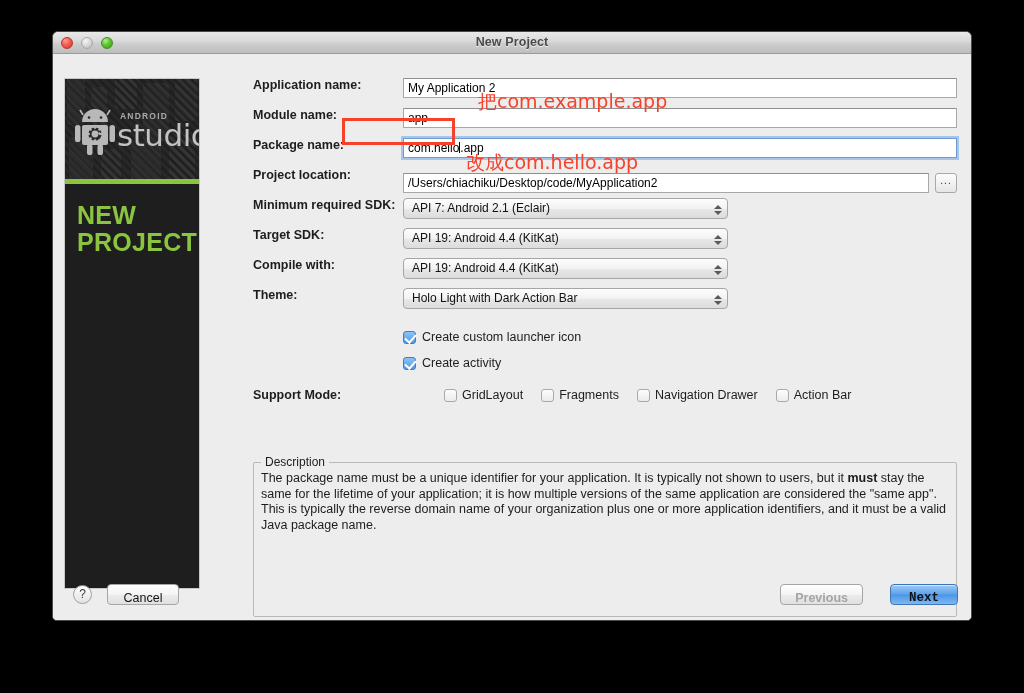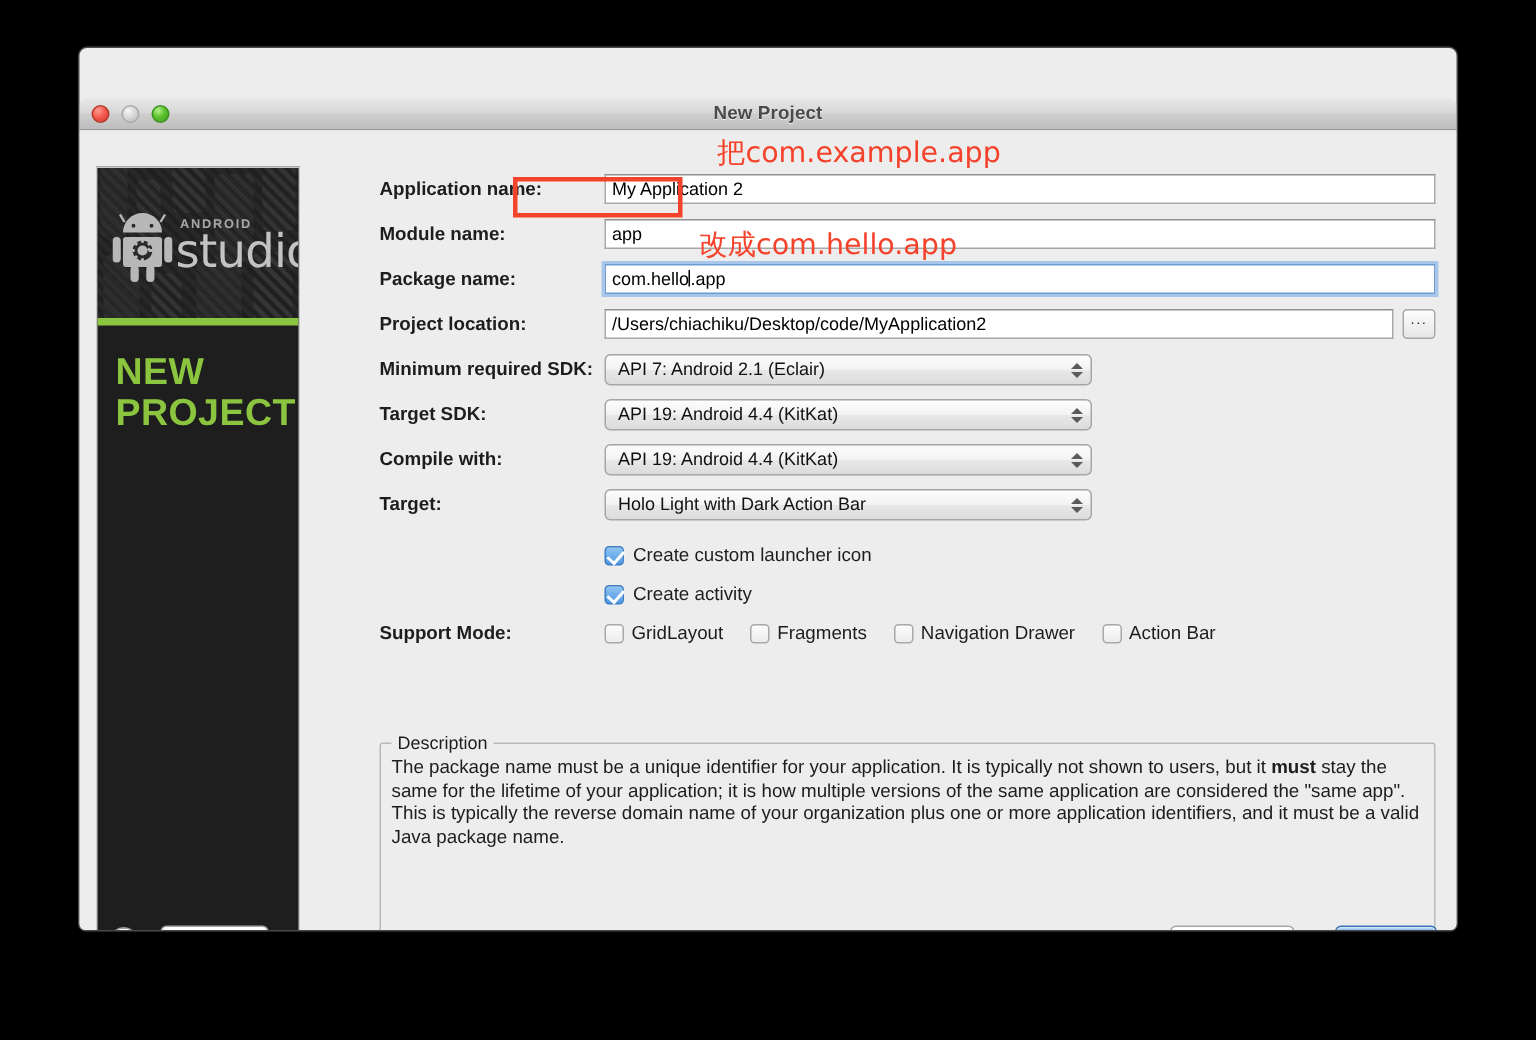--- a/index.html
+++ b/index.html
@@ -20,21 +20,20 @@
     border: 1px solid #4a4a4a;
     border-radius: 6px 6px 5px 5px;
     box-shadow: 0 3px 14px rgba(0,0,0,.65);
     overflow: hidden;
   }
   .titlebar {
     position: relative; height: 22px;
     background: linear-gradient(to bottom,#e9e9e9 0%,#d7d7d7 48%,#cfcfcf 52%,#bdbdbd 100%);
     border-bottom: 1px solid #9b9b9b;
     border-radius: 5px 5px 0 0;
-    margin-top: 33px;
   }
   .title-text {
     position: absolute; left: 0; right: 0; top: 3px;
     text-align: center; font-size: 12.5px; font-weight: bold;
     color: #4a4a4a; text-shadow: 0 1px 0 rgba(255,255,255,.75);
     letter-spacing: .1px;
   }
   .lights { position: absolute; left: 8px; top: 5px; display: flex; gap: 8px; }
   .light { width: 12px; height: 12px; border-radius: 50%; }
   .light.close  { background: radial-gradient(circle at 35% 28%, #ff9c94 0%, #f45c4e 45%, #cc372c 100%); border:1px solid #b5372c; }
@@ -77,21 +76,21 @@
   .green-bar { height: 5px; background: #8bc53f; }
   .new-project {
     padding: 18px 0 0 12px;
     color: #8bc53f; font-weight: bold; font-size: 25px;
     line-height: 27px; letter-spacing: .3px;
     font-family: "Liberation Sans", sans-serif;
   }
 
   
   .form { position: absolute; left: 200px; top: 24px; right: 14px; }
-  .row { display: flex; align-items: center; height: 30px; margin-bottom: 0px; }
+  .row { display: flex; height: 30px; margin-bottom: 0px; }
   .lbl {
     width: 150px; flex: 0 0 150px;
     font-size: 12.5px; font-weight: bold; color: #1d1d1d;
   }
   .ctl { flex: 1; position: relative; }
 
   .tf {
     width: 100%; height: 20px; line-height: 18px;
     background: #fff; border: 1px solid #a8a8a8;
     border-top-color: #8f8f8f;
@@ -150,21 +149,21 @@
   .cb.on {
     background: linear-gradient(to bottom,#8fc3f2,#4f9ae4);
     border-color: #3b7ec4;
   }
   .cb.on::after {
     content: ""; position: absolute; left: 3px; top: 0px;
     width: 5px; height: 9px; border: solid #fff;
     border-width: 0 2px 2px 0; transform: rotate(42deg);
   }
   .cbtext { font-size: 12.5px; color: #1d1d1d; margin-right: 18px; white-space: nowrap; }
-  .support-row { display: flex; align-items: center; height: 26px; }
+  .support-row { display: flex; align-items: flex-end; height: 26px; gap: 41px; }
   .support-opts { display: flex; align-items: center; }
   .support-opts .cb { margin-right: 5px; }
 
   
   .desc-wrap { position: absolute; left: 200px; top: 401px; right: 14px; height: 162px; }
   .desc-box {
     position: absolute; inset: 0; top: 7px;
     border: 1px solid #b9b9b9; background: #ededed; border-radius: 2px;
   }
   .desc-legend {
@@ -337,21 +336,21 @@
               <span>API 19: Android 4.4 (KitKat)</span>
               <span class="stepper">
                   <span class="up"></span>
                   <span class="dn"></span>
                 </span>
             </div>
           </div>
         </div>
 
         <div class="row">
-          <div class="lbl">Target:</div>
+          <div class="lbl">Theme:</div>
           <div class="ctl">
             <div class="combo">
               <span>Holo Light with Dark Action Bar</span>
               <span class="stepper">
                   <span class="up"></span>
                   <span class="dn"></span>
                 </span>
             </div>
           </div>
         </div>

